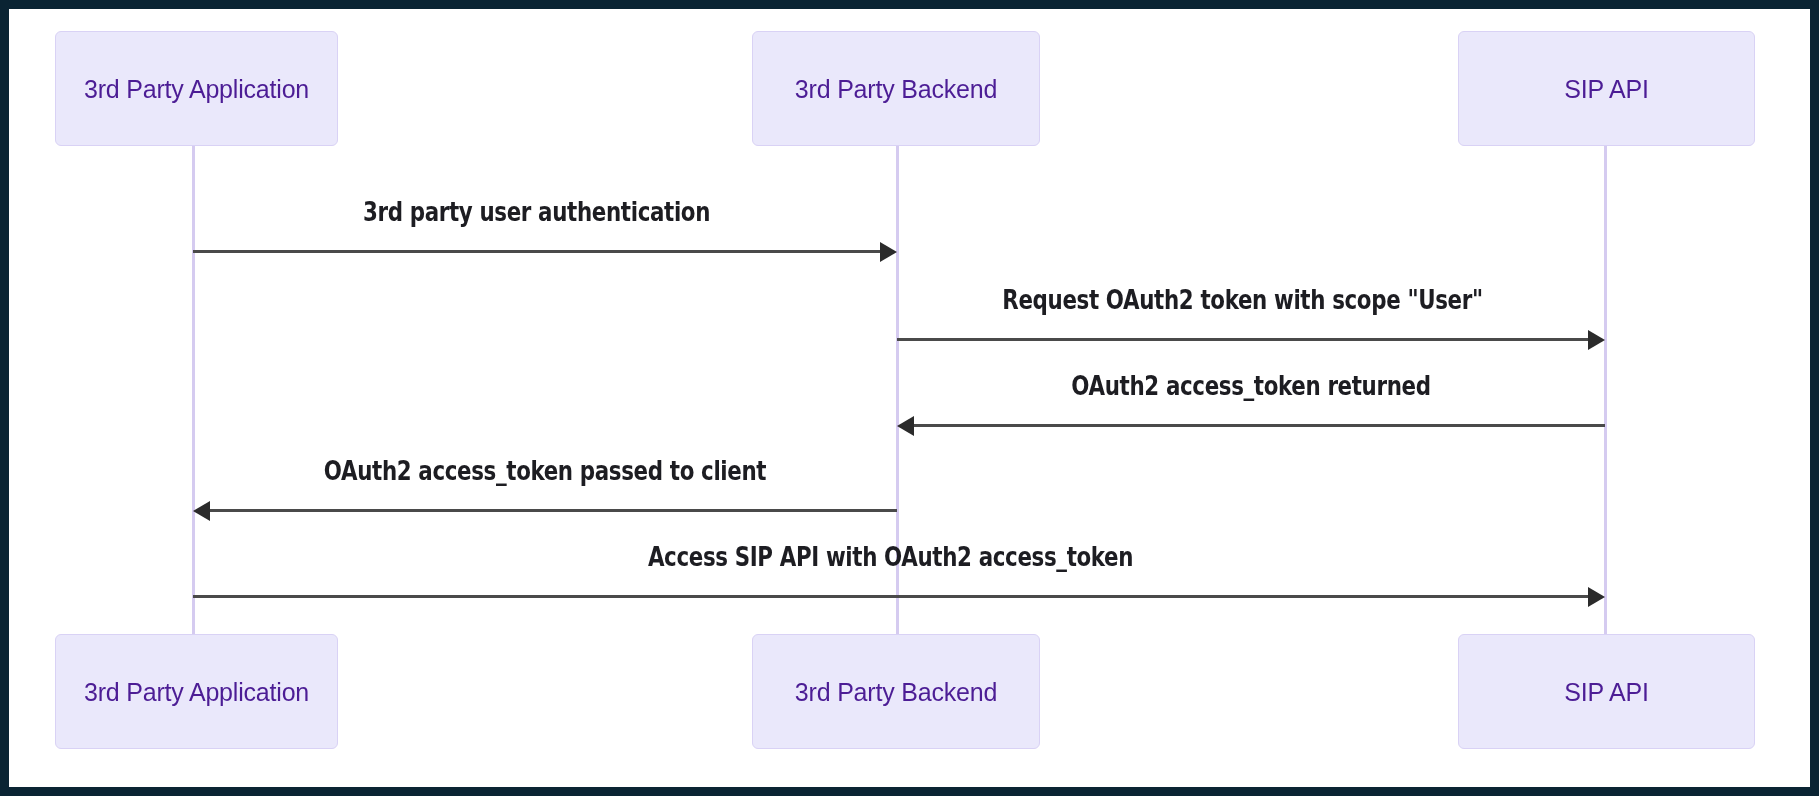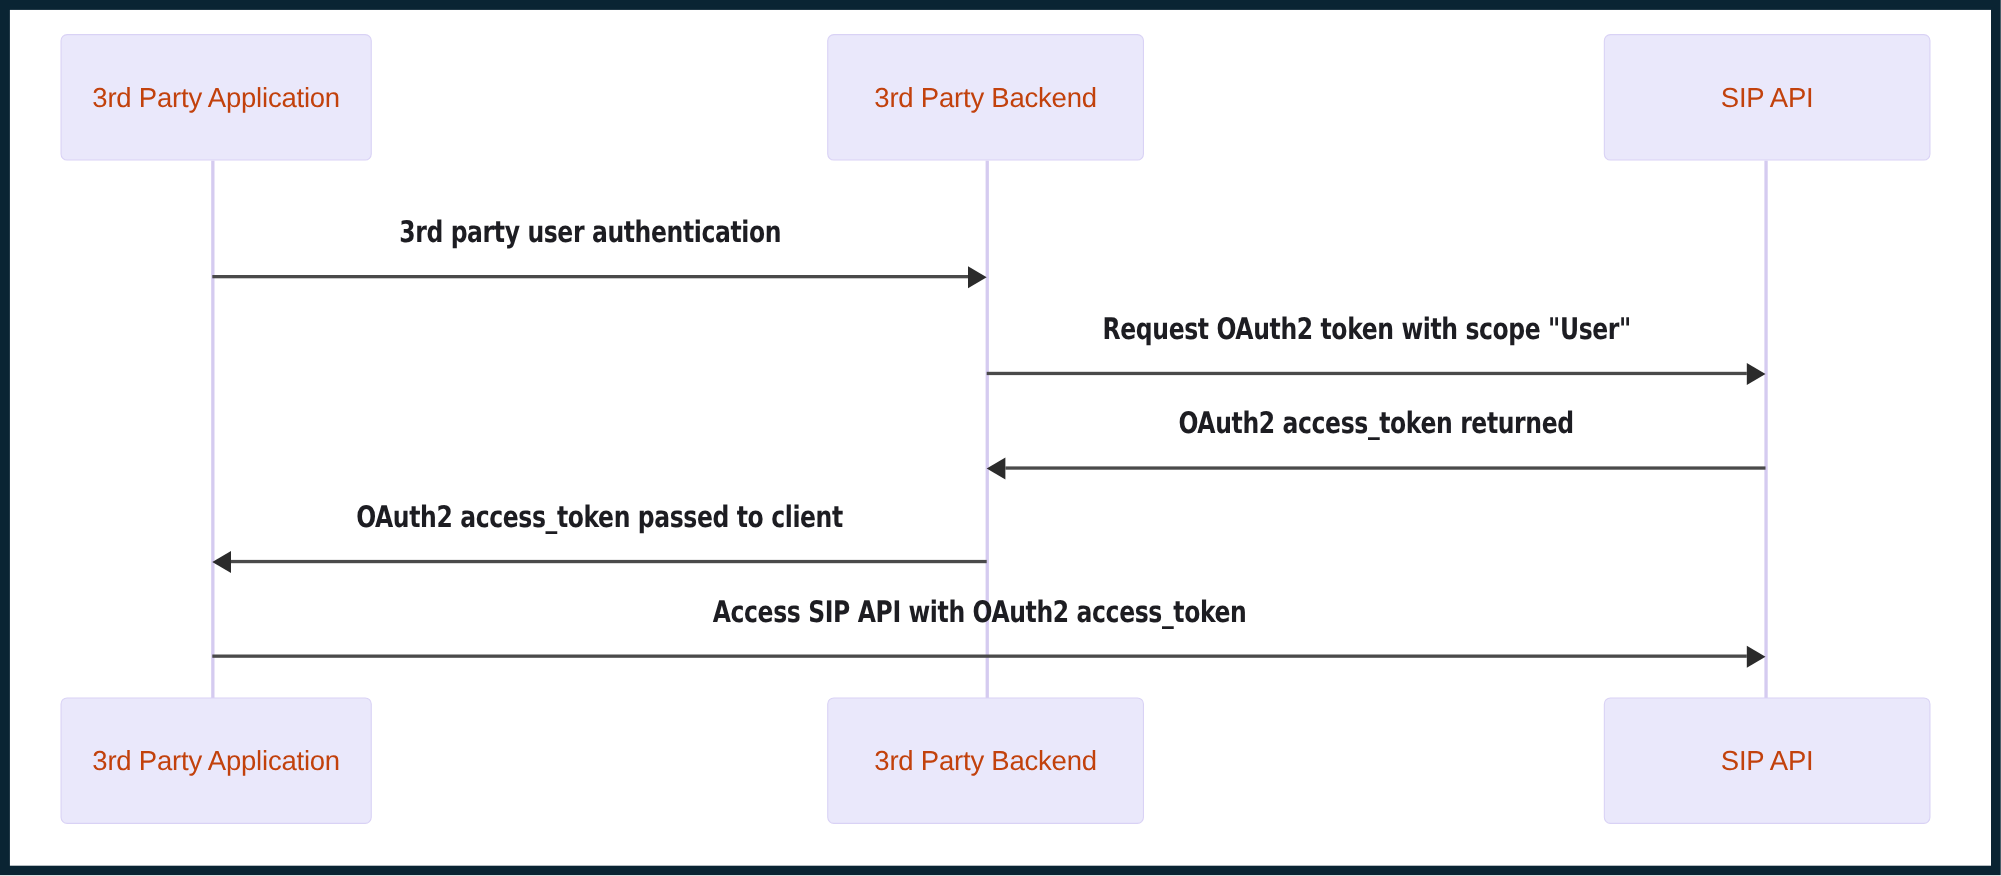--- a/index.html
+++ b/index.html
@@ -44,21 +44,21 @@
   
   .participant {
     position: absolute;
     box-sizing: border-box;
     background: #eae8fb;
     border: 1.6px solid #d9d2f5;
     border-radius: 6px;
     display: flex;
     align-items: center;
     justify-content: center;
-    color: #c2410c;
+    color: #4c1d95;
     font-family: "Liberation Sans", sans-serif;
     font-size: 25px;
     font-weight: 400;
     letter-spacing: -0.2px;
     text-align: center;
     line-height: 1.2;
   }
   
   .lifeline {
     position: absolute;

